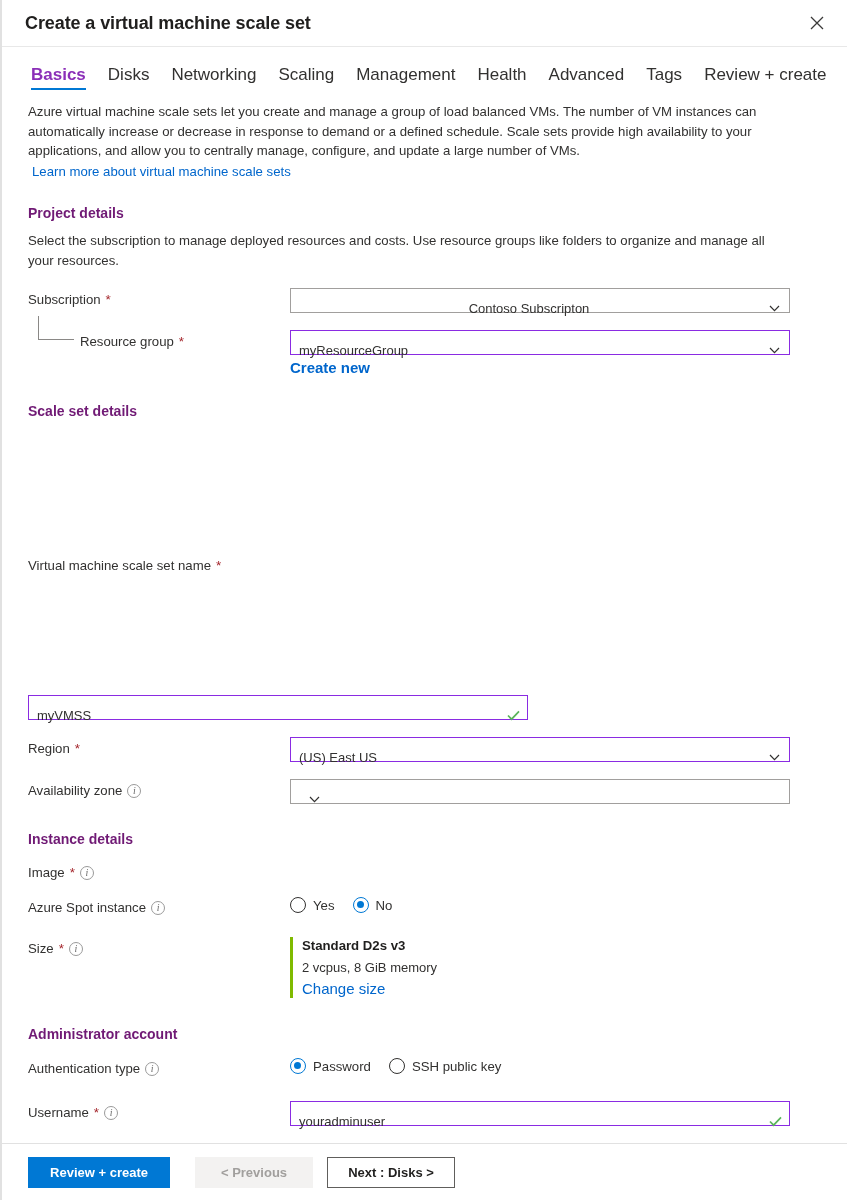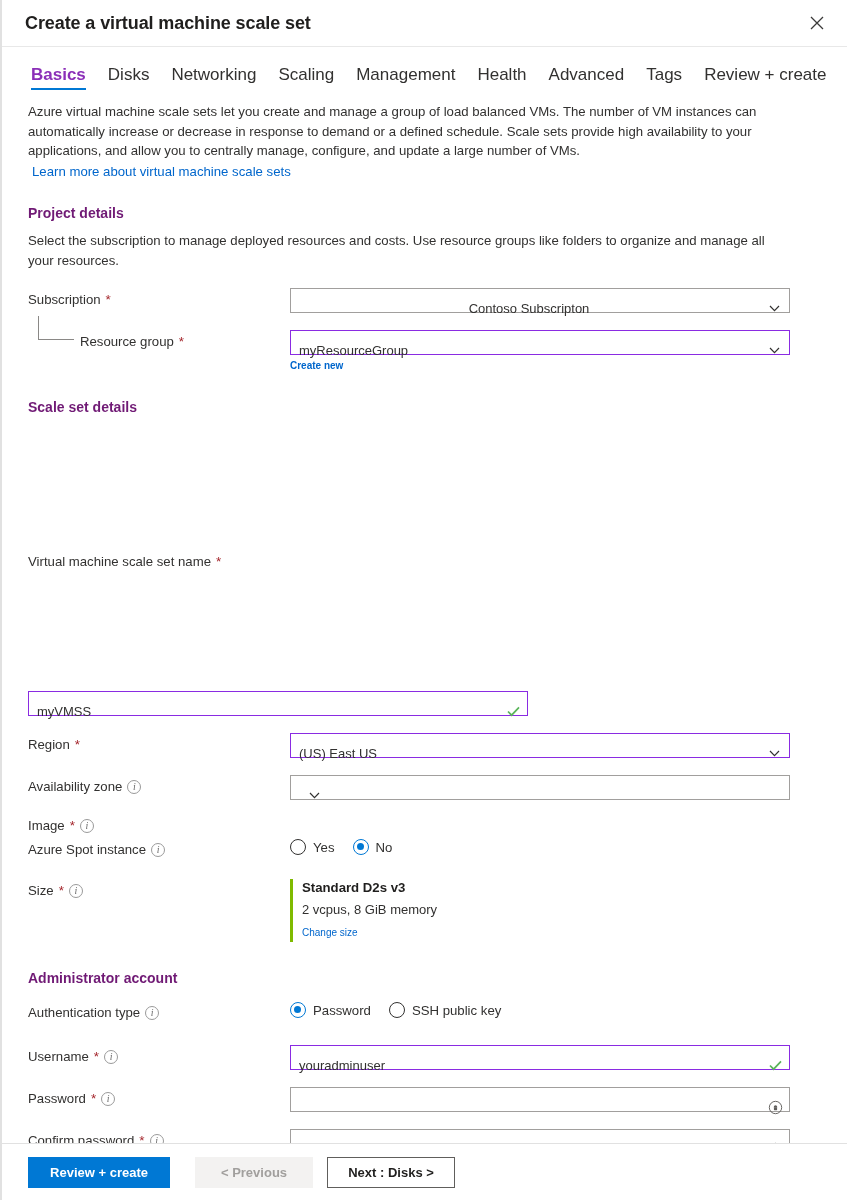--- a/index.html
+++ b/index.html
@@ -206,21 +206,21 @@
   .reveal {
     flex: 0 0 auto;
     width: 28px;
     display: flex;
     align-items: center;
     justify-content: center;
     color: #605e5c;
   }
   .sublink {
     margin-top: 4px;
-    font-size: 10px;
+    font-size: 15px;
     font-weight: 600;
     display: inline-block;
   }
   .sublink.normal { font-weight: 400; }
 
   
   .radio-group {
     display: flex;
     align-items: center;
     gap: 18px;
@@ -430,30 +430,31 @@
         <div class="ctrl">
           <span class="chev">
             <svg width="11" height="7" viewBox="0 0 11 7" aria-hidden="true">
                 <path d="M1 1 L5.5 5.6 L10 1" stroke="#323130" stroke-width="1.2" fill="none"></path>
               </svg>
           </span>
         </div>
       </div>
     </div>
 
+    <div class="section-head" style="margin-top:27px;">Instance details</div>
 
     <div class="row" style="margin-top:14px;">
       <div class="row-label">
         <span>Image</span>
         <span class="req">*</span>
         <span class="info-icon">i</span>
       </div>
     </div>
 
-    <div class="row" style="margin-top:2px;text-align:center;">
+    <div class="row" style="margin-top:13px;text-align:center;">
       <div class="row-label">
         <span>Azure Spot instance</span>
         <span class="info-icon">i</span>
       </div>
       <div class="row-field">
         <div class="radio-group">
           <label class="radio-opt">
             <span class="radio"></span>
             <span>Yes</span>
           </label>

